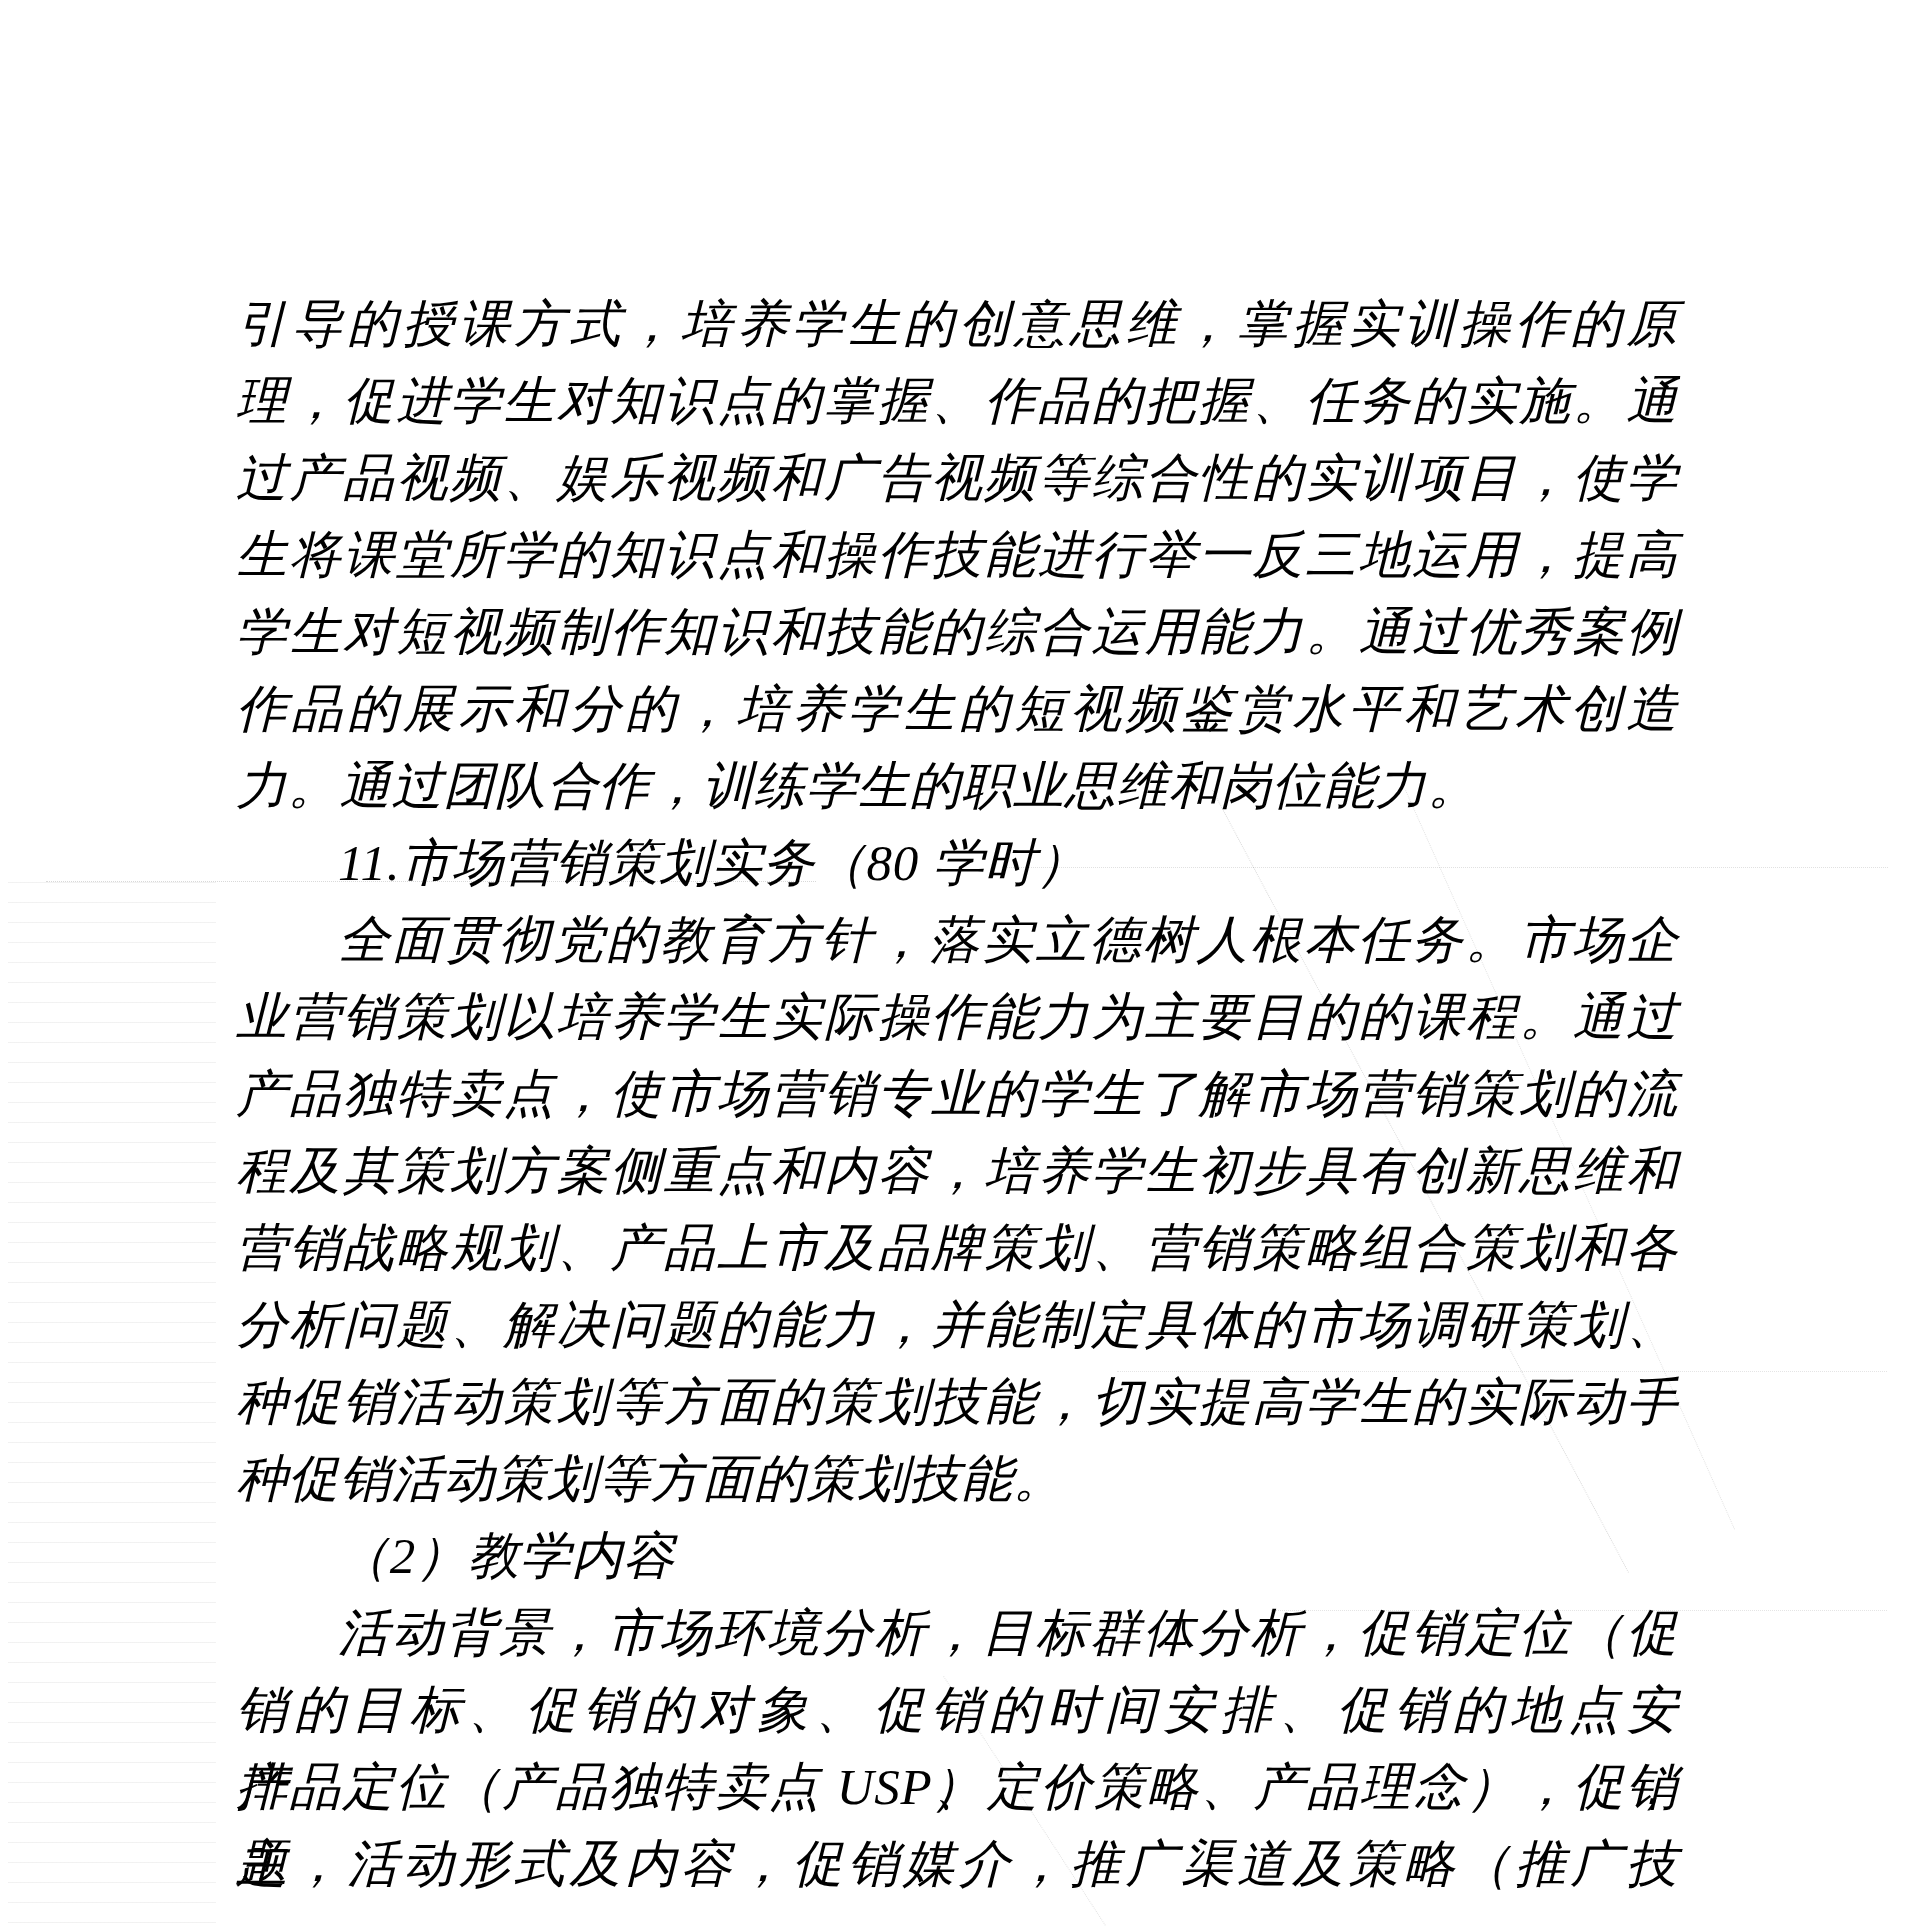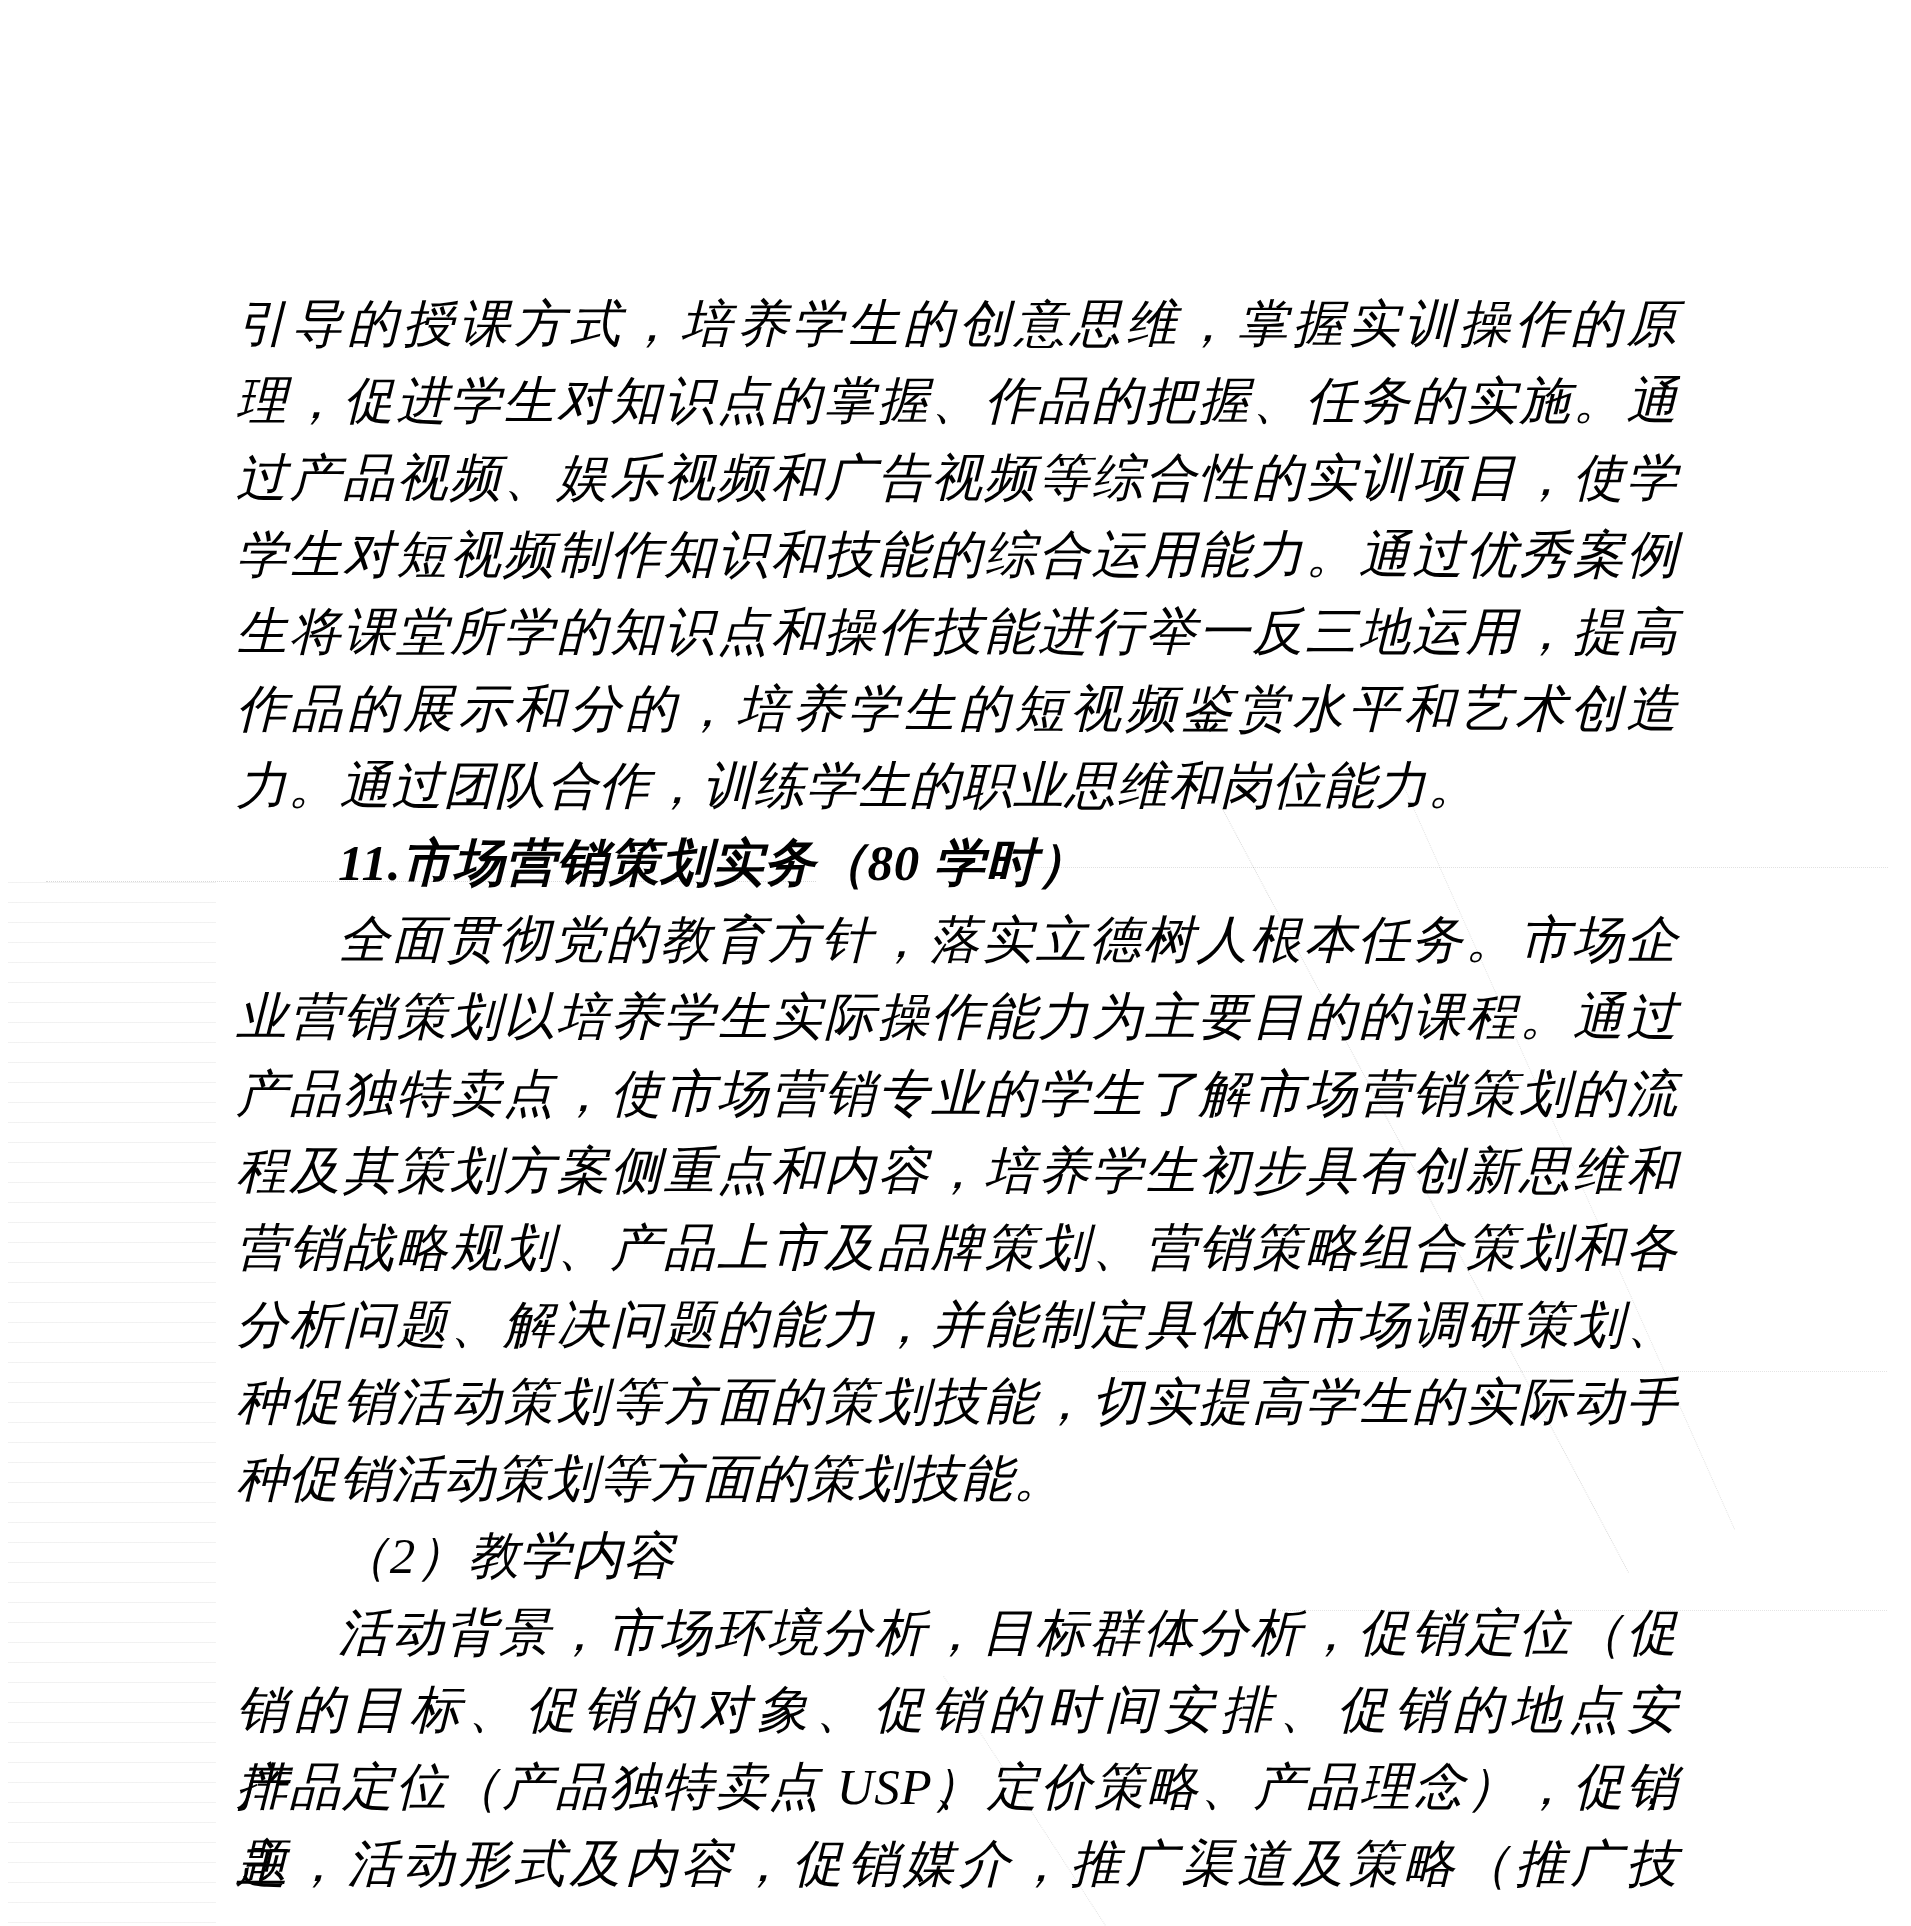--- a/index.html
+++ b/index.html
@@ -18,42 +18,42 @@
     color: #000;
     font-style: italic;            
     font-size: 51px;
     line-height: 77px;
     letter-spacing: 0.8px;
   }
   .ln { height: 77px; white-space: nowrap; }
   .j  { text-align: justify; text-align-last: justify; white-space: normal; }
   .l  { text-align: right;    text-align-last: left; }
   .ind { padding-left: 102px; }   
-  .b   { font-weight: bold; }
+  .b   { font-weight: normal; }
 
   
   .art { position: absolute; pointer-events: none; }
   .dotrow { border-top: 1.5px dotted rgba(20,20,20,0.16); height: 0; }
   .dotband {
     background: repeating-linear-gradient(
       to bottom,
       rgba(20,20,20,0.10) 0px, rgba(20,20,20,0.10) 1.2px,
       transparent 1.2px, transparent 20px);
   }
   .diag { border-top: 1.2px dotted rgba(20,20,20,0.15); height: 0; transform-origin: left top; }
 </style>
 </head>
 <body>
 
 <div class="textblock">
   <div class="ln j">引导的授课方式，培养学生的创意思维，掌握实训操作的原</div>
   <div class="ln j">理，促进学生对知识点的掌握、作品的把握、任务的实施。通</div>
   <div class="ln j">过产品视频、娱乐视频和广告视频等综合性的实训项目，使学</div>
+  <div class="ln j">生将课堂所学的知识点和操作技能进行举一反三地运用，提高</div>
   <div class="ln j">学生对短视频制作知识和技能的综合运用能力。通过优秀案例</div>
-  <div class="ln j">生将课堂所学的知识点和操作技能进行举一反三地运用，提高</div>
   <div class="ln j">作品的展示和分的，培养学生的短视频鉴赏水平和艺术创造</div>
   <div class="ln l">力。通过团队合作，训练学生的职业思维和岗位能力。</div>
   <div class="ln l ind b">11.市场营销策划实务（80 学时）</div>
   <div class="ln j ind">全面贯彻党的教育方针，落实立德树人根本任务。市场企</div>
   <div class="ln j">业营销策划以培养学生实际操作能力为主要目的的课程。通过</div>
   <div class="ln j">产品独特卖点，使市场营销专业的学生了解市场营销策划的流</div>
   <div class="ln j">程及其策划方案侧重点和内容，培养学生初步具有创新思维和</div>
   <div class="ln j">营销战略规划、产品上市及品牌策划、营销策略组合策划和各</div>
   <div class="ln j">分析问题、解决问题的能力，并能制定具体的市场调研策划、</div>
   <div class="ln j">种促销活动策划等方面的策划技能，切实提高学生的实际动手</div>

